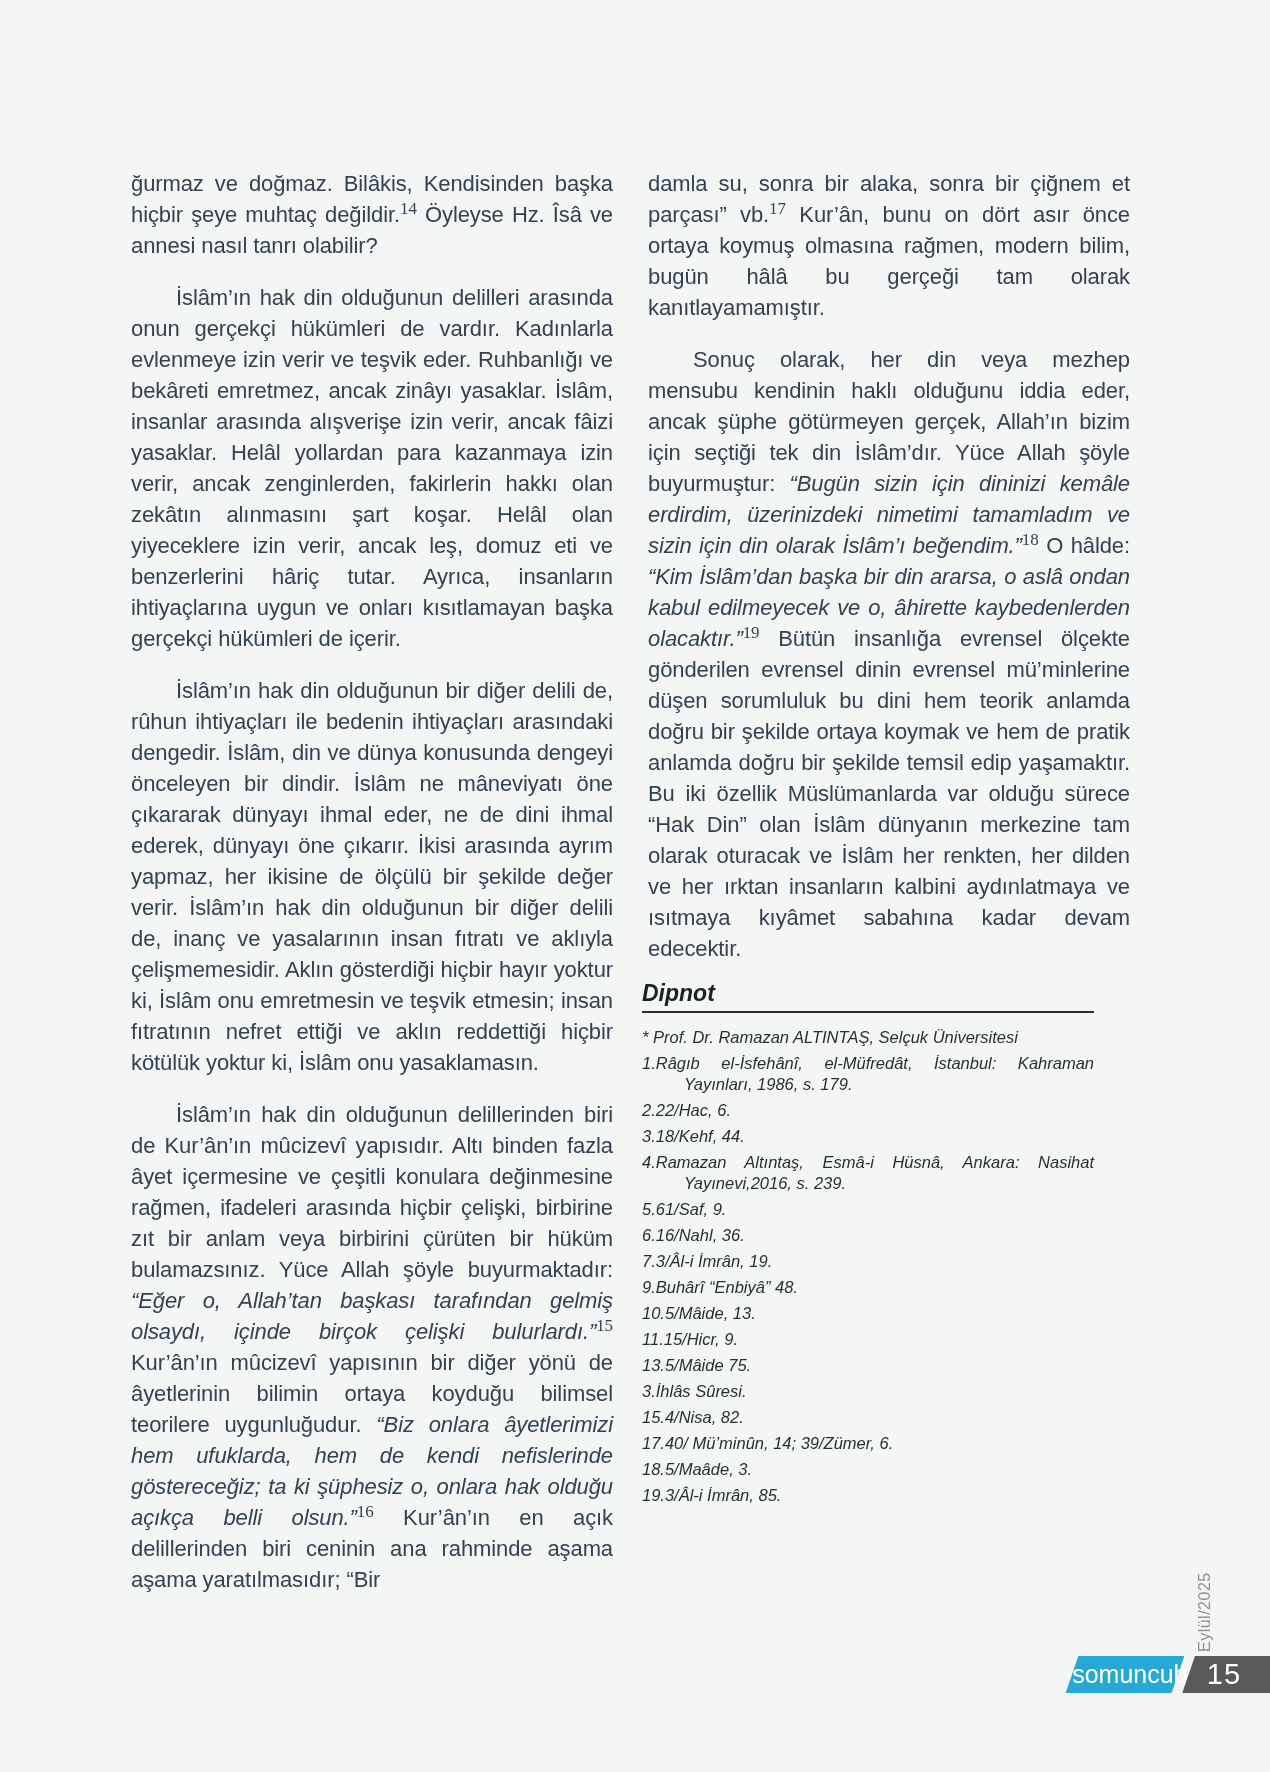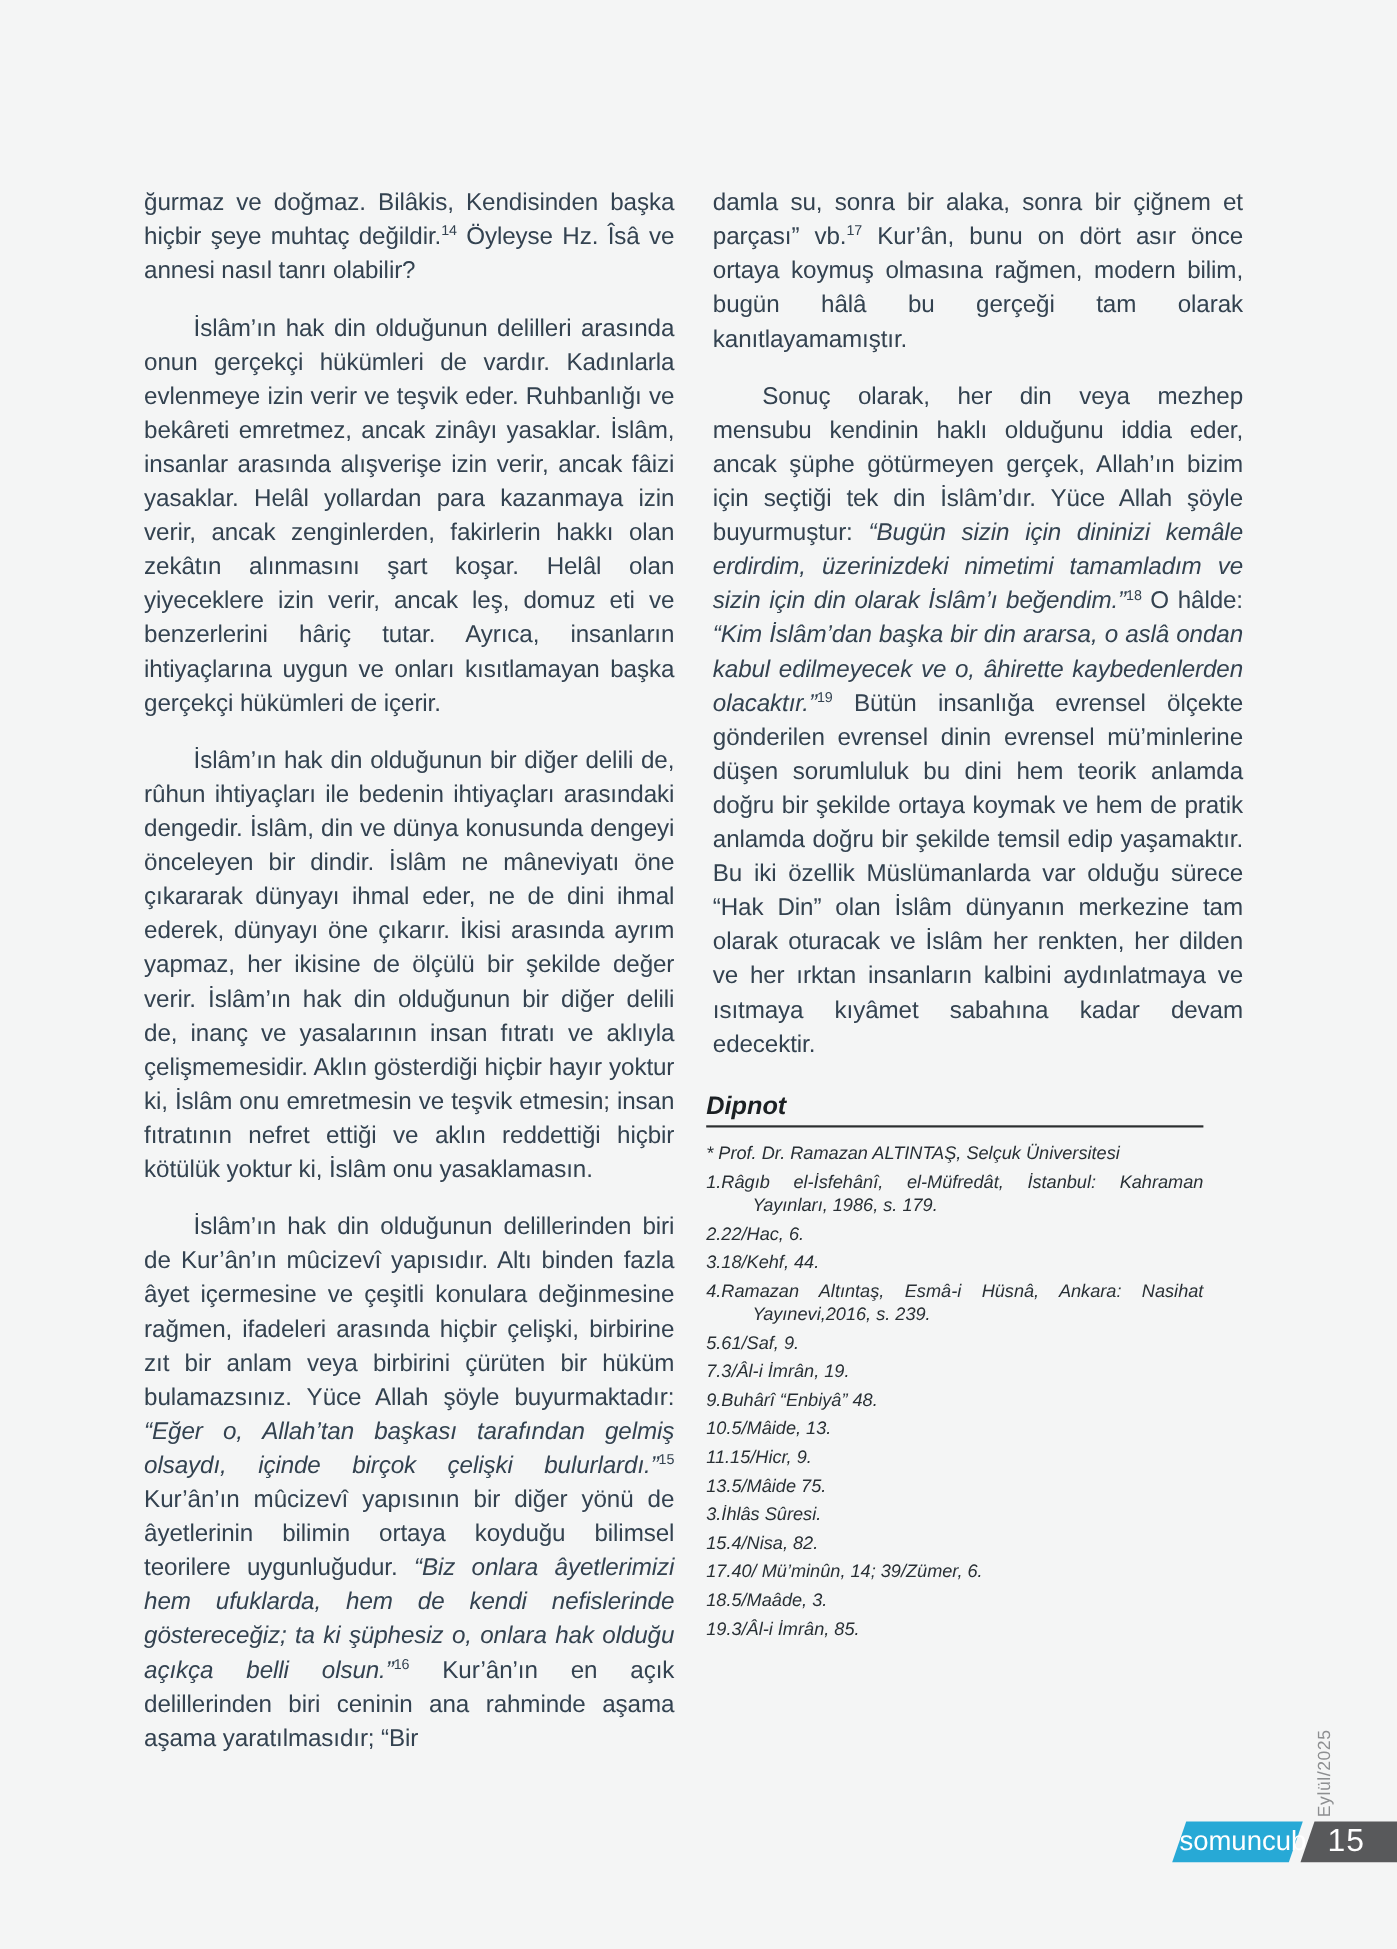--- a/index.html
+++ b/index.html
@@ -23,37 +23,38 @@
     line-height: 31px;
     letter-spacing: -0.1px;
     text-align: justify;
   }
   .col-left  { left: 131px; }
   .col-right { left: 648px; }
   .para { margin: 0 0 21px 0; hyphens: auto; -webkit-hyphens: auto; }
   .para.indent { text-indent: 45px; }
   .para .it { font-style: italic; }
   .para sup {
-    font-size: 13px;
+    font-size: 17px;
     line-height: 0;
     vertical-align: baseline;
     position: relative;
     top: -8px;
+    font-family: Liberation Serif, serif;
   }
   .dipnot {
     position: absolute;
     left: 642px; top: 980px;
     width: 452px;
   }
   .dipnot-title {
     font-size: 23px;
     font-weight: bold;
     font-style: italic;
     color: #1b2023;
-    margin: 12px 0 4px 0;
+    margin: 0 0 4px 0;
   }
   .dipnot-rule {
     border: 0;
     border-top: 2.5px solid #2b2e30;
     margin: 0 0 14px 0;
   }
   .fn-list {
     list-style: none;
     margin: 0; padding: 0;
     font-style: italic;
@@ -131,20 +132,21 @@
   <div class="dipnot">
     <div class="dipnot-title">Dipnot</div>
     <hr class="dipnot-rule">
     <ul class="fn-list">
         <li>* Prof. Dr. Ramazan ALTINTAŞ, Selçuk Üniversitesi</li>
         <li>1.Râgıb el-İsfehânî, el-Müfredât, İstanbul: Kahraman Yayınları, 1986, s. 179.</li>
         <li>2.22/Hac, 6.</li>
         <li>3.18/Kehf, 44.</li>
         <li>4.Ramazan Altıntaş, Esmâ-i Hüsnâ, Ankara: Nasihat Yayınevi,2016, s. 239.</li>
         <li>5.61/Saf, 9.</li>
+        <li>6.16/Nahl, 36.</li>
         <li>7.3/Âl-i İmrân, 19.</li>
         <li>9.Buhârî “Enbiyâ” 48.</li>
         <li>10.5/Mâide, 13.</li>
         <li>11.15/Hicr, 9.</li>
         <li>13.5/Mâide 75.</li>
         <li>3.İhlâs Sûresi.</li>
         <li>15.4/Nisa, 82.</li>
         <li>17.40/ Mü’minûn, 14; 39/Zümer, 6.</li>
         <li>18.5/Maâde, 3.</li>
         <li>19.3/Âl-i İmrân, 85.</li>

